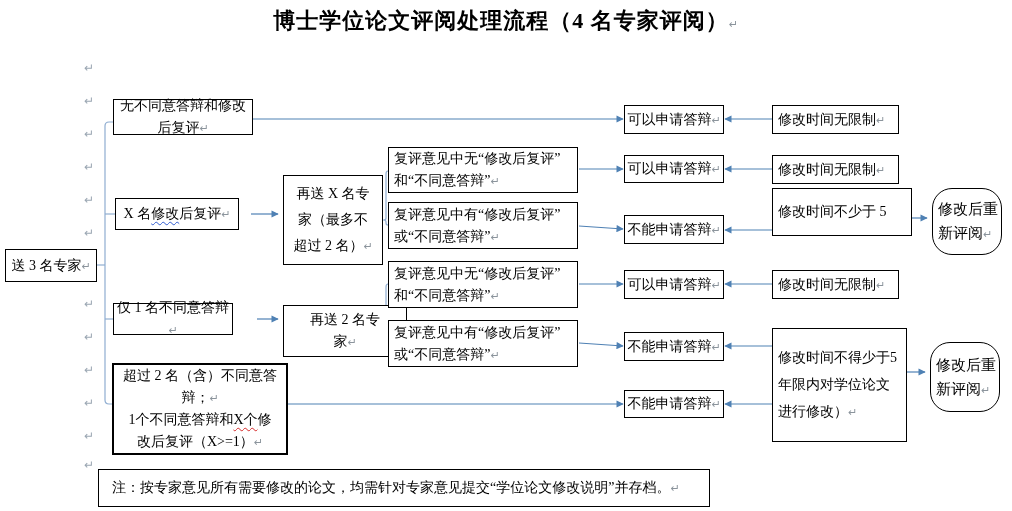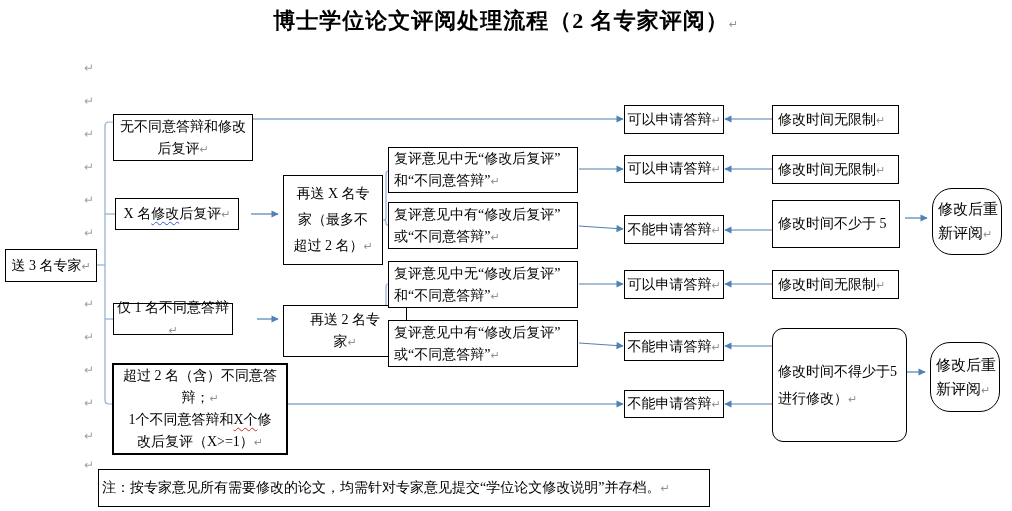--- a/index.html
+++ b/index.html
@@ -9,37 +9,37 @@
          font-size:22px;font-weight:bold;letter-spacing:1px;}
   .title .pmark{font-weight:normal;}
   svg.wires{position:absolute;left:0;top:0;pointer-events:none;}
   .fbox{position:absolute;box-sizing:border-box;border:1.4px solid #000;background:#fff;
         display:flex;flex-direction:column;justify-content:center;
         font-size:14px;line-height:22px;}
   .fbox.center{text-align:center;}
   .fbox.left{text-align:left;padding-left:5px;padding-right:2px;}
   .fbox.thick{border-width:2px;}
   .lh26{line-height:26px;}
-  .lh27{line-height:27px;border-radius:11px;}
+  .lh27{line-height:27px;}
   .lh24{line-height:24px;font-size:15px;border-radius:20px;}
   .pmark{color:#8b949c;font-size:11px;vertical-align:baseline;}
   .margin-mark{position:absolute;left:84px;color:#9aa6b2;font-size:12px;line-height:12px;}
   .wavy-blue{text-decoration:underline;text-decoration-style:wavy;
              text-decoration-color:#2f5bd1;text-decoration-thickness:1px;text-underline-offset:3px;}
   .wavy-red{text-decoration:underline;text-decoration-style:wavy;
             text-decoration-color:#d62b2b;text-decoration-thickness:1px;text-underline-offset:3px;text-align:center;}
   .note{position:absolute;left:98px;top:469px;width:612px;height:38px;box-sizing:border-box;
-        border:1.4px solid #000;display:flex;align-items:center;padding-left:3px;font-size:14px;}
+        border:1.4px solid #000;display:flex;align-items:center;padding-left:13px;font-size:14px;}
 </style>
 </head>
 <body>
 
 <div class="page">
 
-  <div class="title"><span>博士学位论文评阅处理流程（2 名专家评阅）</span><span class="pmark">↵</span></div>
+  <div class="title"><span>博士学位论文评阅处理流程（4 名专家评阅）</span><span class="pmark">↵</span></div>
 
   <svg class="wires" width="1012" height="511" viewBox="0 0 1012 511">
     <defs>
       <marker id="arr" viewBox="0 0 10 10" refX="9" refY="5" markerWidth="7" markerHeight="6" orient="auto-start-reverse">
         <path d="M0,0 L10,5 L0,10 z" fill="#4f81b4"></path>
       </marker>
     </defs>
 
     <g stroke="#8fadd1" stroke-width="1.2" fill="none">
       <path d="M97,265 H105"></path>
@@ -86,21 +86,21 @@
   <span class="margin-mark" style="top:331px">↵</span>
   <span class="margin-mark" style="top:364px">↵</span>
   <span class="margin-mark" style="top:397px">↵</span>
   <span class="margin-mark" style="top:430px">↵</span>
   <span class="margin-mark" style="top:459px">↵</span>
 
   <div class="fbox center" style="left:5px;top:249px;width:92px;height:33px">
     <div><span>送 3 名专家</span><span class="pmark">↵</span></div>
   </div>
 
-  <div class="fbox center" style="left:113px;top:114px;width:140px;height:47px">
+  <div class="fbox center" style="left:113px;top:99px;width:140px;height:36px">
     <div>无不同意答辩和修改</div>
     <div><span>后复评</span><span class="pmark">↵</span></div>
   </div>
 
   <div class="fbox center" style="left:115px;top:198px;width:124px;height:32px">
     <div><span>X 名</span><span class="wavy-blue">修改</span><span>后复评</span><span class="pmark">↵</span></div>
   </div>
 
   <div class="fbox center" style="left:113px;top:303px;width:120px;height:32px">
     <div><span>仅 1 名不同意答辩</span><span class="pmark">↵</span></div>
@@ -162,28 +162,29 @@
   <div class="fbox center" style="left:624px;top:390px;width:100px;height:28px">
     <div><span>不能申请答辩</span><span class="pmark">↵</span></div>
   </div>
 
   <div class="fbox left" style="left:772px;top:105px;width:127px;height:29px">
     <div><span>修改时间无限制</span><span class="pmark">↵</span></div>
   </div>
   <div class="fbox left" style="left:772px;top:155px;width:127px;height:29px">
     <div><span>修改时间无限制</span><span class="pmark">↵</span></div>
   </div>
-  <div class="fbox left" style="left:772px;top:200px;width:128px;height:48px">
+  <div class="fbox left" style="left:772px;top:188px;width:140px;height:48px">
     <div>修改时间不少于 5</div>
   </div>
   <div class="fbox left" style="left:772px;top:270px;width:127px;height:29px">
     <div><span>修改时间无限制</span><span class="pmark">↵</span></div>
   </div>
   <div class="fbox left lh27" style="left:772px;top:328px;width:135px;height:114px">
     <div>修改时间不得少于5</div>
+    <div>年限内对学位论文</div>
     <div><span>进行修改）</span><span class="pmark">↵</span></div>
   </div>
 
   <div class="fbox left lh24" style="left:932px;top:188px;width:70px;height:67px">
     <div>修改后重</div>
     <div><span>新评阅</span><span class="pmark">↵</span></div>
   </div>
   <div class="fbox left lh24" style="left:930px;top:342px;width:70px;height:70px">
     <div>修改后重</div>
     <div><span>新评阅</span><span class="pmark">↵</span></div>

